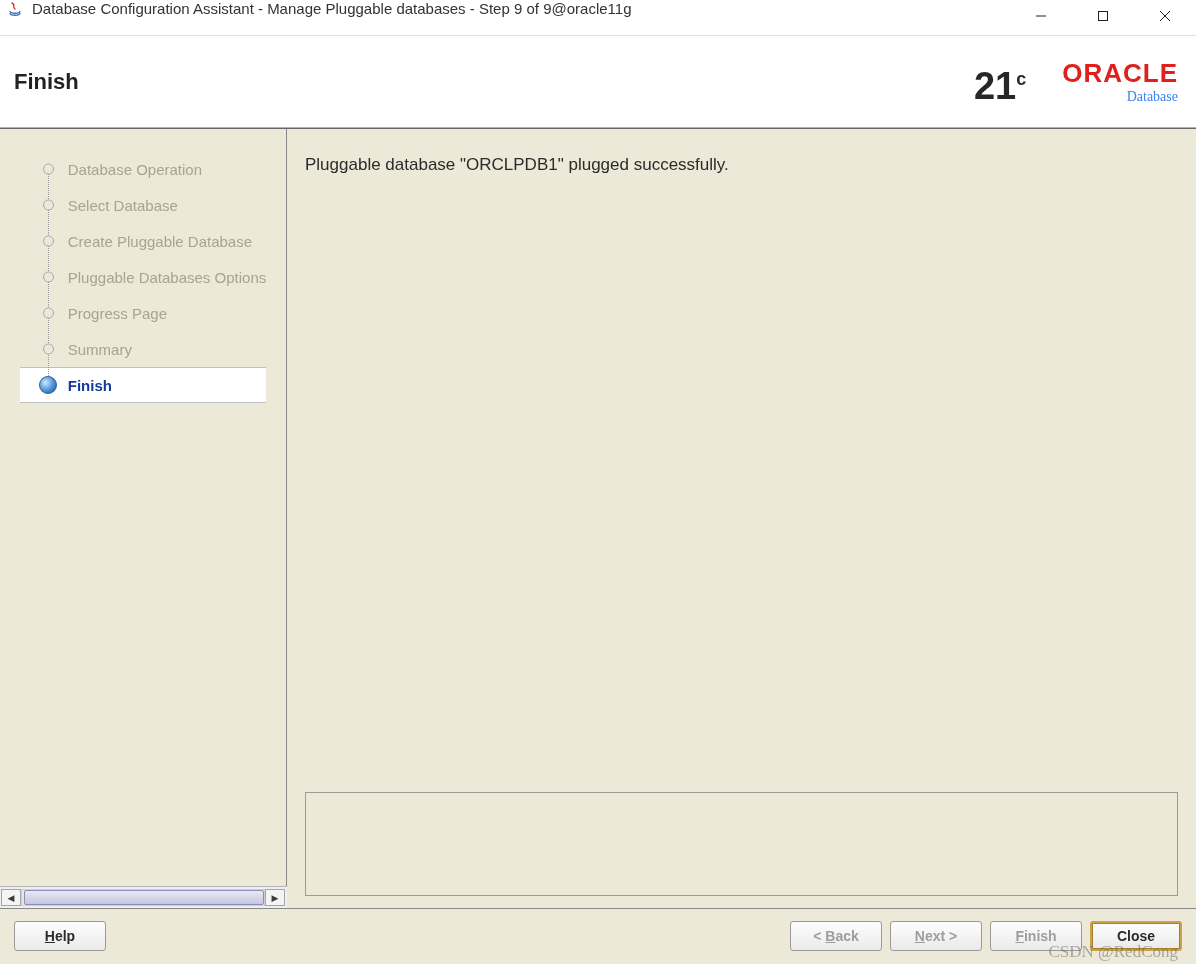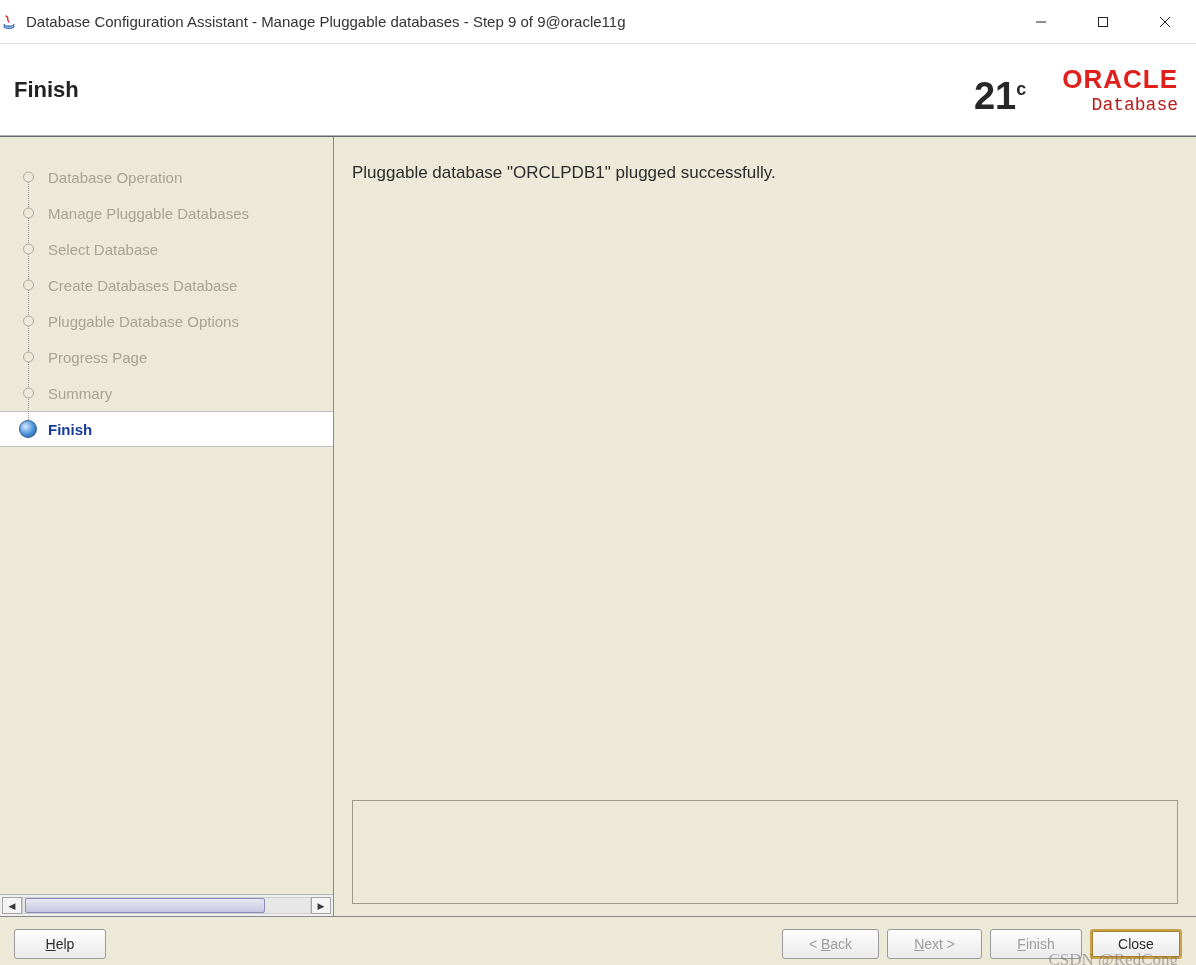--- a/index.html
+++ b/index.html
@@ -1,26 +1,27 @@
 <!DOCTYPE html>
 <html><head>
 <meta charset="utf-8">
 <style>
   * { box-sizing: border-box; margin: 0; padding: 0; font-family: "Segoe UI", Tahoma, sans-serif; }
   html, body { width: 1196px; height: 965px; background: #fff; overflow: hidden; }
 
   
   .titlebar {
-    height: 44px;
+    height: 36px;
     display: flex;
-    align-items: center;
+    align-items: flex-start;
     background: #ffffff;
     border-bottom: 1px solid #e0e0e0;
     font-size: 15px;
     color: #333;
+    padding-left: 6px;
   }
   .titlebar .appicon {
     width: 18px; height: 18px; margin-right: 8px;
     display: inline-flex; align-items: center; justify-content: center;
   }
   .title-text { flex: 1; }
   .win-controls { display: flex; }
   .win-btn {
     width: 62px; height: 32px;
     display: flex; align-items: center; justify-content: center;
@@ -49,36 +50,37 @@
     font-family: Georgia, "Times New Roman", serif;
     font-size: 38px; font-weight: 700; color: #272727;
     line-height: 1;
   }
   .brand-21c sup { font-size: 18px; vertical-align: super; }
   .brand-right { display: flex; flex-direction: column; align-items: flex-end; margin-left: 28px; }
   .brand-oracle {
     font-family: Arial, sans-serif; font-weight: 700;
     color: #e0201b; font-size: 26px; letter-spacing: 1px;
   }
-  .brand-db { color: #b91c1c; font-size: 18px; font-family: Liberation Mono, monospace; }
+  .brand-db { color: #3b82f6; font-size: 14px; font-family: Liberation Serif, serif; }
 
   
   .body-row {
     height: 780px;
     display: flex;
     background: #ece9d8;
     border-top: 1px solid #666;
   }
 
   
   .sidebar {
-    width: 334px;
+    width: 287px;
     display: flex; flex-direction: column;
     background: #ece9d8;
     border-right: 1px solid #888;
+    align-items: center;
   }
   .steps {
     flex: 1;
     padding: 22px 0 0 0;
     position: relative;
     overflow: hidden;
   }
   .step {
     height: 36px;
     display: flex; align-items: center;
@@ -169,25 +171,26 @@
     display: flex; align-items: center;
     padding: 0 14px 2px 14px;
   }
   .footer .spacer { flex: 1; }
   .btn {
     height: 30px; min-width: 92px;
     border: 1px solid #9a9a9a;
     background: linear-gradient(#fdfdfd,#eaeaea);
     font-size: 14px; color: #2b2b2b;
     border-radius: 3px;
-    padding: 0 26px;
+    padding: 0 12px;
     margin-left: 8px;
     display: inline-flex; align-items: center; justify-content: center;
     cursor: pointer;
     font-family: Tahoma, sans-serif;
+    font-weight: bold;
   }
   .btn[disabled] { color: #9d9d9d; cursor: default; }
   .btn.primary {
     border: 2px solid #c9a24b;
     box-shadow: 0 0 0 1px #a57f29 inset;
   }
   .btn .mn { text-decoration: underline; }
   .help-btn { margin-left: 0; }
 
   .watermark {
@@ -244,36 +247,31 @@
 
   <div class="sidebar">
     <div class="steps" id="step-list">
         <div class="step dim first">
           <span class="dot"></span>
           <span>Database Operation</span>
         </div>
         <div class="step dim">
           <span class="connector"></span>
           <span class="dot"></span>
-          <span>Manage Pluggable Databases</span>
-        </div>
-        <div class="step dim">
-          <span class="connector"></span>
-          <span class="dot"></span>
           <span>Select Database</span>
         </div>
         <div class="step dim">
           <span class="connector"></span>
           <span class="dot"></span>
-          <span>Create Databases Database</span>
-        </div>
-        <div class="step dim">
-          <span class="connector"></span>
-          <span class="dot"></span>
-          <span>Pluggable Database Options</span>
+          <span>Create Pluggable Database</span>
+        </div>
+        <div class="step dim">
+          <span class="connector"></span>
+          <span class="dot"></span>
+          <span>Pluggable Databases Options</span>
         </div>
         <div class="step dim">
           <span class="connector"></span>
           <span class="dot"></span>
           <span>Progress Page</span>
         </div>
         <div class="step dim">
           <span class="connector"></span>
           <span class="dot"></span>
           <span>Summary</span>

